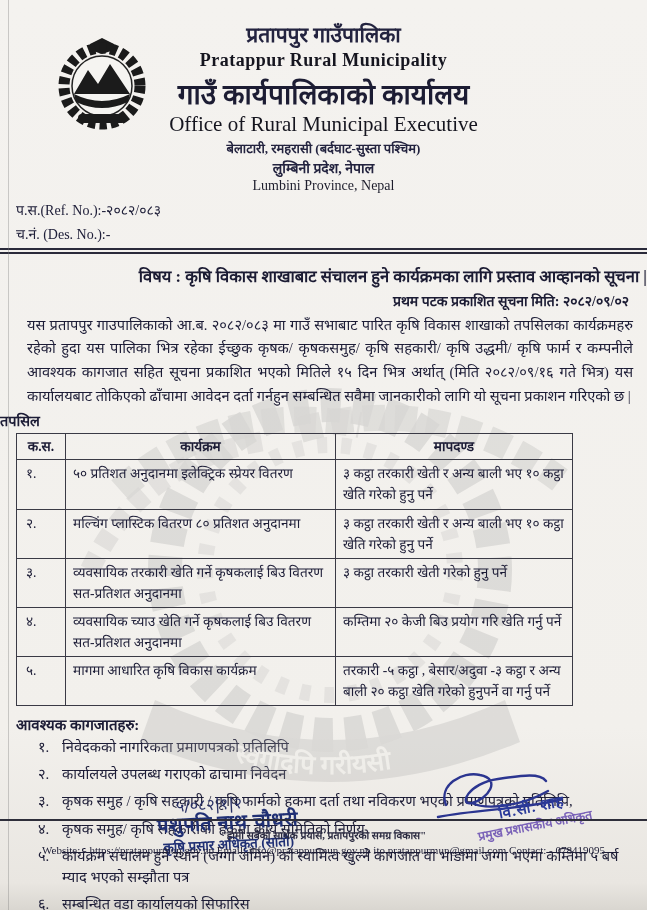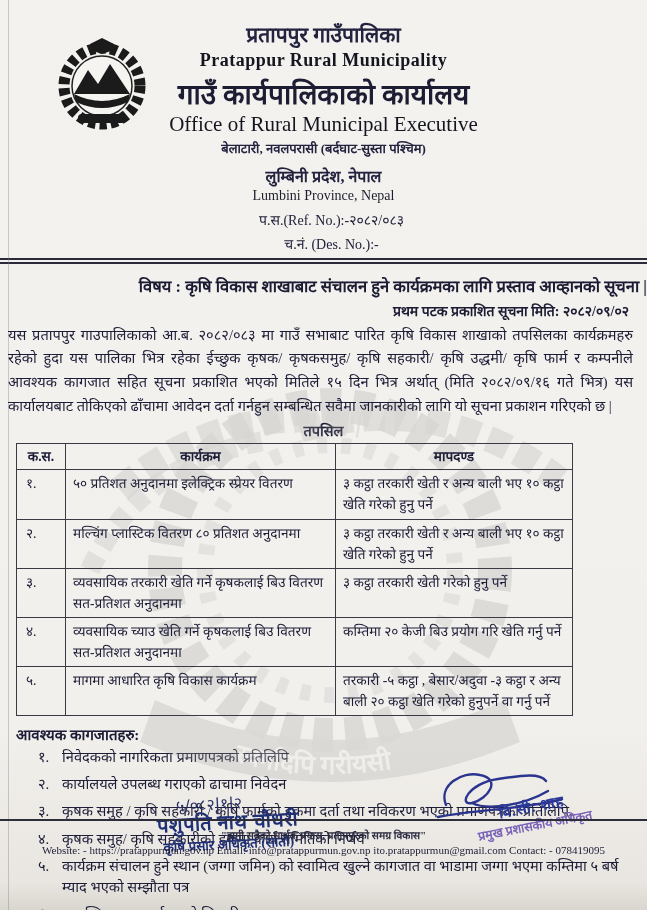--- a/index.html
+++ b/index.html
@@ -17,32 +17,32 @@
   .watermark{position:absolute;left:60px;top:370px;width:540px;height:430px;opacity:.30;pointer-events:none;}
   
   .header{position:relative;text-align:center;padding-top:20px;}
   .logo{position:absolute;left:52px;top:28px;width:100px;height:110px;}
   .np-title1{font-size:21px;font-weight:bold;color:#23233f;}
   .en-title1{font-size:18px;font-weight:bold;color:#15151f;letter-spacing:.5px;margin-top:2px;}
   .np-office{font-size:28px;font-weight:bold;color:#1c1c33;line-height:1.1;margin-top:9px;}
   .en-office{font-size:21px;font-weight:normal;color:#15151f;margin-top:1px;}
   .np-addr{font-size:13px;font-weight:bold;color:#23233f;margin-top:2px;}
   .en-addr{font-size:15px;color:#1d1d2c;margin-top:1px;}
-  .np-prov{font-size:16px;font-weight:bold;color:#23233f;margin-top:8px;}
+  .np-prov{font-size:14px;font-weight:bold;color:#23233f;margin-top:1px;}
   .en-prov{font-size:14px;color:#1d1d2c;margin-top:1px;}
   
-  .refs{padding:6px 0 0 16px;font-size:14px;color:#20203a;text-align:center;}
+  .refs{padding:6px 0 0 16px;font-size:14px;color:#20203a;}
   .refs div{margin-bottom:5px;}
   .double-rule{margin:4px 0 0 0;border-top:2px solid #2a2a3a;border-bottom:2px solid #2a2a3a;height:2px;}
   
   .subject{text-align:right;font-size:16.5px;font-weight:bold;color:#1b1b33;margin-top:10px;}
   .pub-date{text-align:right;font-size:14px;font-weight:bold;color:#1b1b33;padding-right:18px;margin-top:4px;margin-left:16px;}
   
-  .bodytext{position:relative;margin:4px 14px 0 8px;font-size:14.6px;line-height:1.62;text-align:justify;color:#1c1c36;}
-  .tapasil{text-align:center;font-size:14.5px;font-weight:bold;color:#1c1c36;margin-top:2px;}
+  .bodytext{position:relative;margin:4px 14px 0 27px;font-size:14.6px;line-height:1.62;text-align:justify;color:#1c1c36;}
+  .tapasil{text-align:left;font-size:14.5px;font-weight:bold;color:#1c1c36;margin-top:2px;}
   
   table{border-collapse:collapse;margin:3px 14px 0 16px;width:557px;position:relative;}
   th,td{border:1px solid #3a3a45;font-size:13.6px;color:#1c1c36;padding:3px 7px;vertical-align:top;line-height:1.55;}
   th{font-weight:bold;text-align:center;padding:2px;}
   .col-sn{width:44px;}
   .col-prog{width:265px;}
   td.sn{text-align:left;padding-left:9px;}
   
   .docs-heading{margin:8px 0 0 16px;font-size:15px;font-weight:bold;color:#1c1c36;}
   .docs{margin:3px 0 0 38px;font-size:14.6px;color:#1c1c36;}
@@ -99,21 +99,21 @@
           <path d="M22,66 L36,42 L46,56 L58,36 L78,66 Z" fill="#1b1b1b"></path>
           <path d="M22,66 Q50,80 78,66 L76,74 Q50,86 24,74 Z" fill="#1b1b1b"></path>
           <rect x="26" y="86" width="48" height="9" rx="4" fill="#1b1b1b"></rect>
         </g>
       </svg>
     </div>
     <div class="np-title1">प्रतापपुर गाउँपालिका</div>
     <div class="en-title1">Pratappur Rural Municipality</div>
     <div class="np-office">गाउँ कार्यपालिकाको कार्यालय</div>
     <div class="en-office">Office of Rural Municipal Executive</div>
-    <div class="np-addr">बेलाटारी, नवलपरासी (बर्दघाट-सुस्ता पश्चिम)</div>
+    <div class="np-addr">बेलाटारी, रमहरासी (बर्दघाट-सुस्ता पश्चिम)</div>
     <div class="np-prov">लुम्बिनी प्रदेश, नेपाल</div>
     <div class="en-prov">Lumbini Province, Nepal</div>
   </div>
 
   <div class="refs">
     <div>प.स.(Ref. No.):-२०८२/०८३</div>
     <div>च.नं. (Des. No.):-</div>
   </div>
   <div class="double-rule"></div>
 

